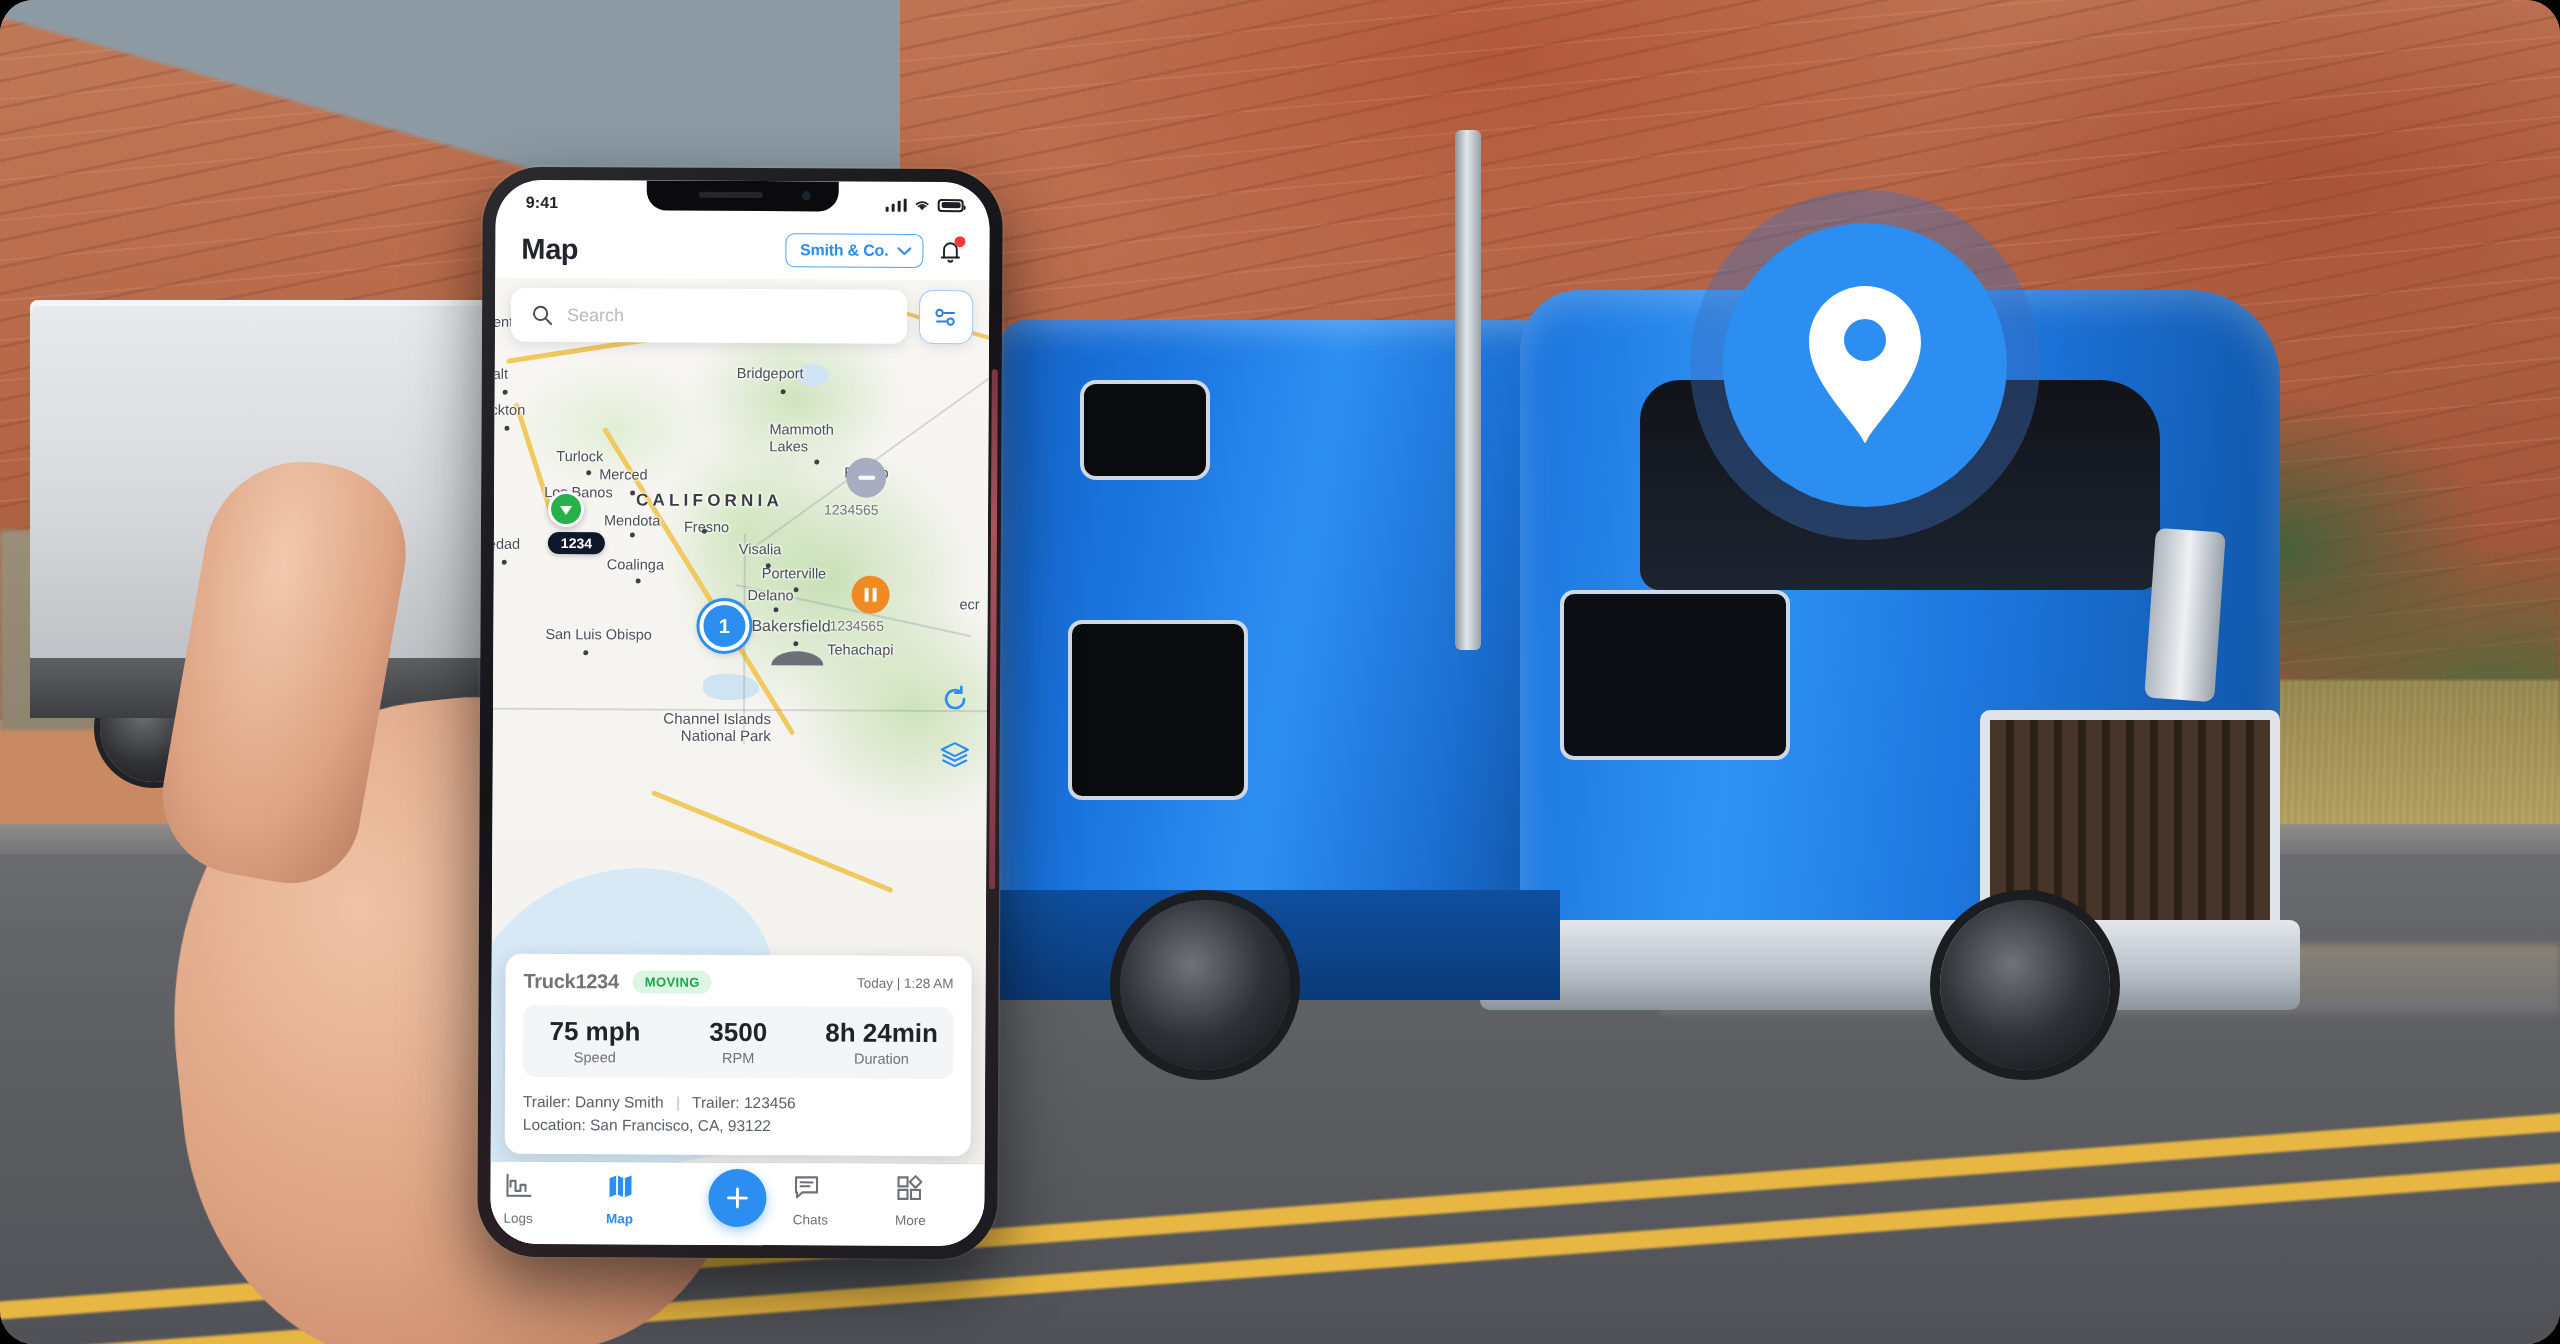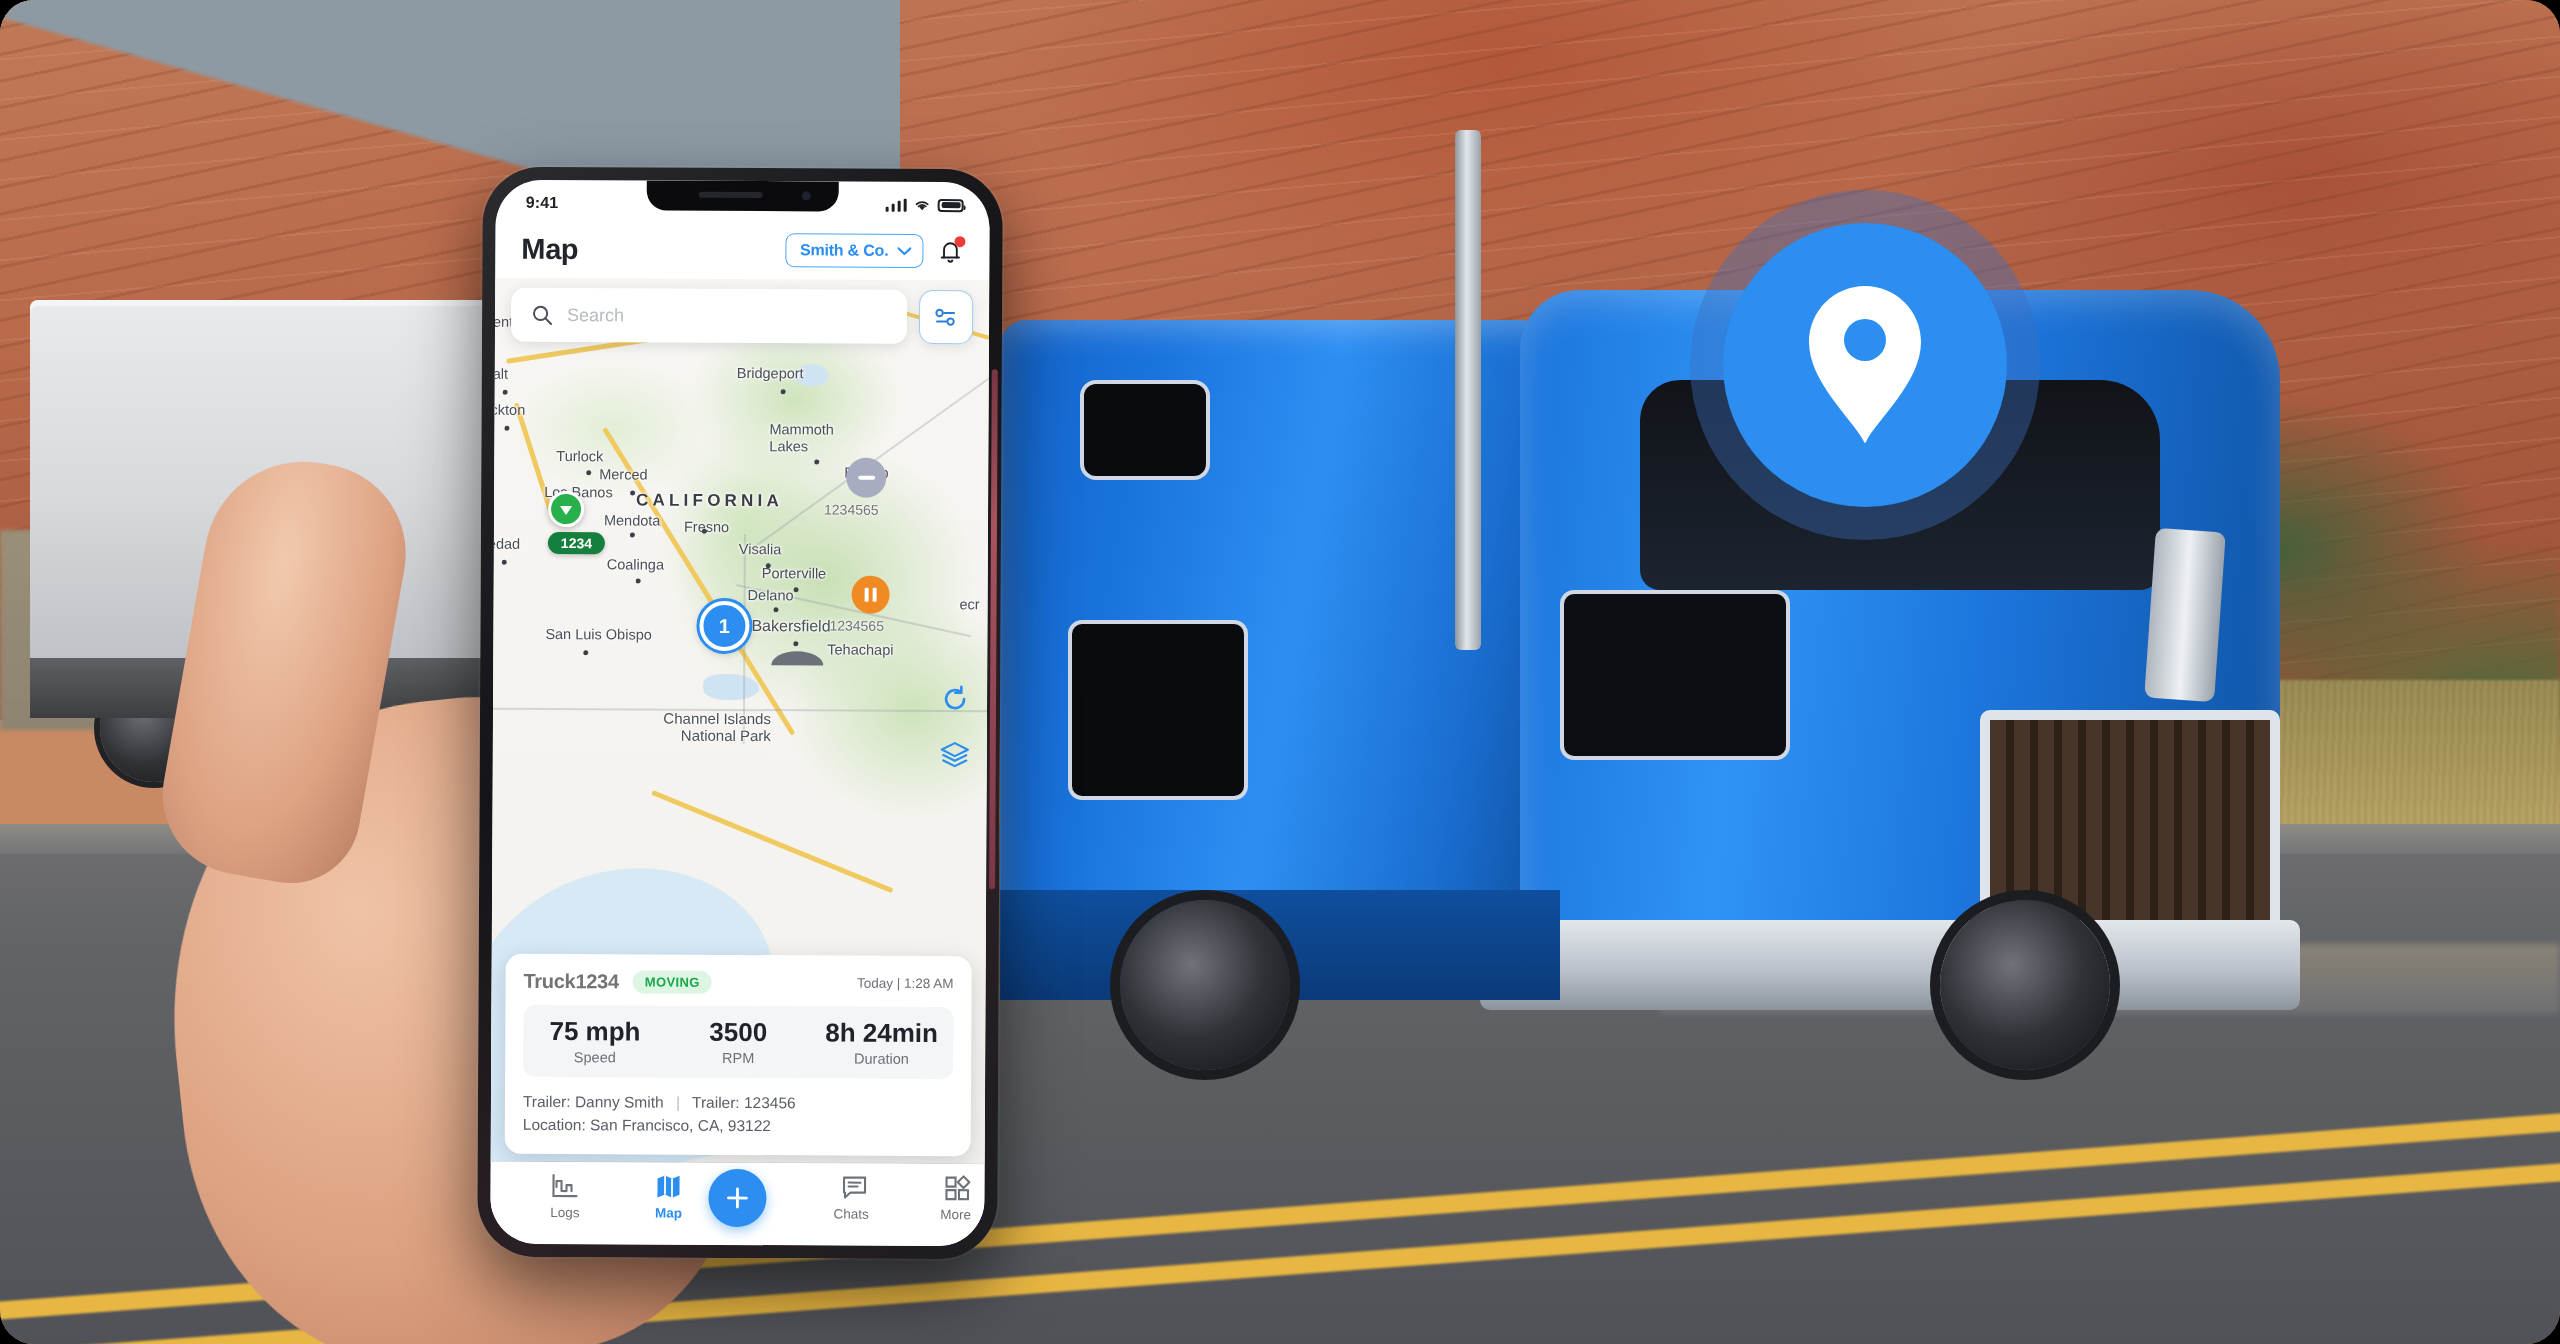--- a/index.html
+++ b/index.html
@@ -334,21 +334,21 @@
              display:flex; flex-direction:column; gap:22px; align-items:center; }
 
   
   .marker{ position:absolute; z-index:12; }
   .pin-green{
     width:36px; height:36px; border-radius:50%; background:#27b04b;
     border:3px solid #fff; display:flex; align-items:center; justify-content:center;
     box-shadow:0 2px 6px rgba(0,0,0,.25);
   }
   .pill{
-    margin-top:5px; background:#15803d; color:#fff; font-size:14px; font-weight:700;
+    margin-top:5px; background:#0f172a; color:#fff; font-size:14px; font-weight:700;
     padding:3px 13px; border-radius:20px; text-align:center; box-shadow:0 2px 5px rgba(0,0,0,.2);
   }
   .pin-grey{
     width:40px; height:40px; border-radius:50%; background:#a7acc0;
     display:flex; align-items:center; justify-content:center;
   }
   .pin-grey span{ width:17px; height:4px; background:#fff; border-radius:2px; display:block; }
   .pin-orange{
     width:38px; height:38px; border-radius:50%; background:#f08a22;
     display:flex; align-items:center; justify-content:center; gap:3.5px;
@@ -385,21 +385,21 @@
   .stat .k{ font-size:14.5px; color:#6d7178; margin-top:2px; }
   .meta{ margin-top:13px; font-size:15.5px; color:#5a5e66; line-height:1.5; }
   .meta .sep{ color:#b9bdc4; margin:0 8px; }
 
   
   .tabbar{
     flex:0 0 82px; background:#fff; display:flex; align-items:flex-start;
     justify-content:space-around; padding-top:10px; position:relative; z-index:17;
     box-shadow:0 -1px 0 rgba(0,0,0,0.05);
   }
-  .tab{ width:76px; display:flex; flex-direction:column; align-items:flex-end; gap:5px; }
+  .tab{ width:76px; display:flex; flex-direction:column; align-items:flex-start; gap:11px; }
   .tab .tl{ font-size:13.5px; color:#6d7178; }
   .tab.active .tl{ color:#2b8ef0; font-weight:700; }
   .fab{
     width:58px; height:58px; border-radius:50%; background:#2b8ef0;
     display:flex; align-items:center; justify-content:center; margin-top:-4px;
     box-shadow:0 4px 12px rgba(43,142,240,0.45);
   }
   .fab svg{ display:block; }
   .homebar{ position:absolute; left:50%; transform:translateX(-50%); bottom:7px;
             width:140px; height:5px; background:#14161a; border-radius:4px; opacity:.85; }

